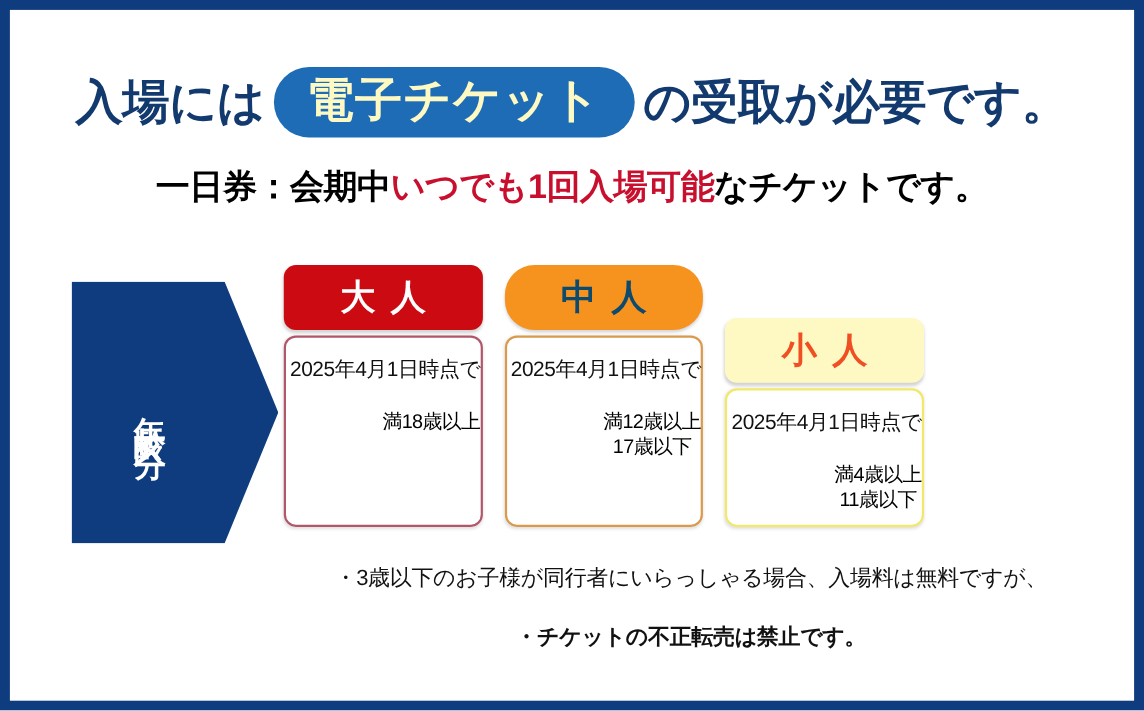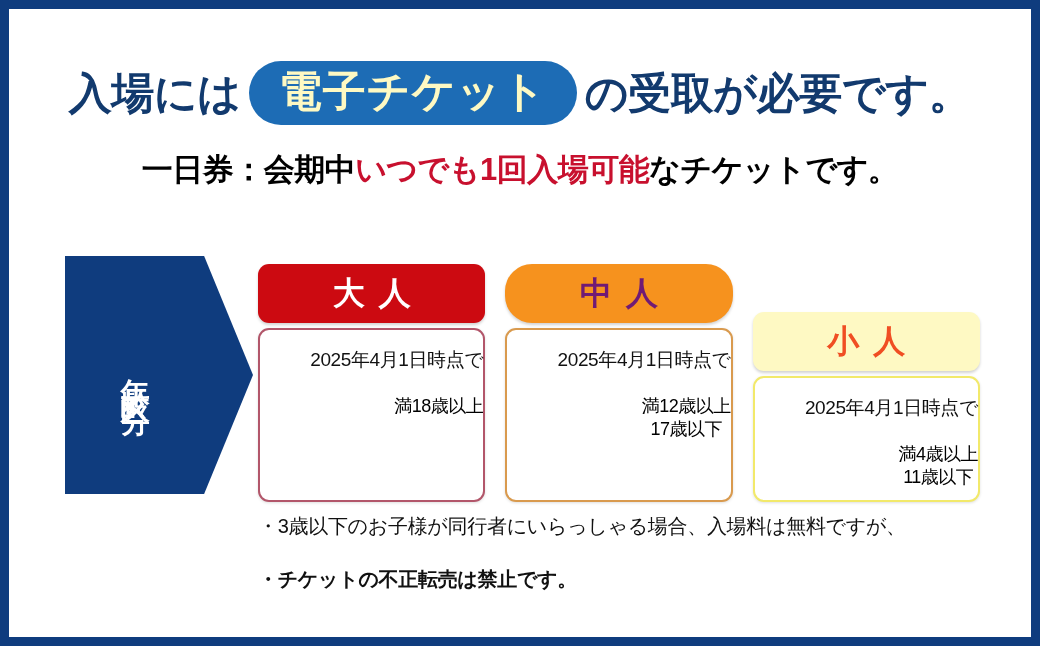--- a/index.html
+++ b/index.html
@@ -104,22 +104,22 @@
     letter-spacing: 10px;
     line-height: 1.22;
     writing-mode: vertical-rl;
     text-orientation: upright;
   }
 
   
   .cols {
     position: absolute;
     left: 249px;
-    top: 255px;
-    width: 722px;
+    top: 232px;
+    width: 582px;
     height: 238px;
     display: flex;
     gap: 20px;
   }
   .col {
     flex: 1 1 0;
     display: flex;
     flex-direction: column;
   }
   .col-head {
@@ -161,31 +161,32 @@
     color: #000000;
     line-height: 1.28;
     text-align: center;
     white-space: nowrap;
     letter-spacing: -0.5px;
   }
 
   
   .c-adult .col-head { background: #cc0a11; color: #ffffff; }
   .c-adult .col-body { border-color: #b2566a; }
-  .c-middle .col-head { background: #f6921e; color: #701a75; border-radius: 27px; }
+  .c-middle .col-head { background: #f6921e; color: #0c4a6e; border-radius: 27px; }
   .c-middle .col-body { border-color: #d99a4e; }
   .c-child .col-head { background: #fef9c3; color: #f04e23; margin-top: 48px; }
   .c-child .col-body { border-color: #f2e96a; }
 
   
   .notes {
     position: absolute;
     left: 249px;
     top: 503px;
     width: 740px;
+    text-align: center;
   }
   .note {
     font-size: 20px;
     color: #111111;
     line-height: 1.45;
     letter-spacing: -0.3px;
     white-space: nowrap;
   }
   .note + .note {
     margin-top: 24px;

